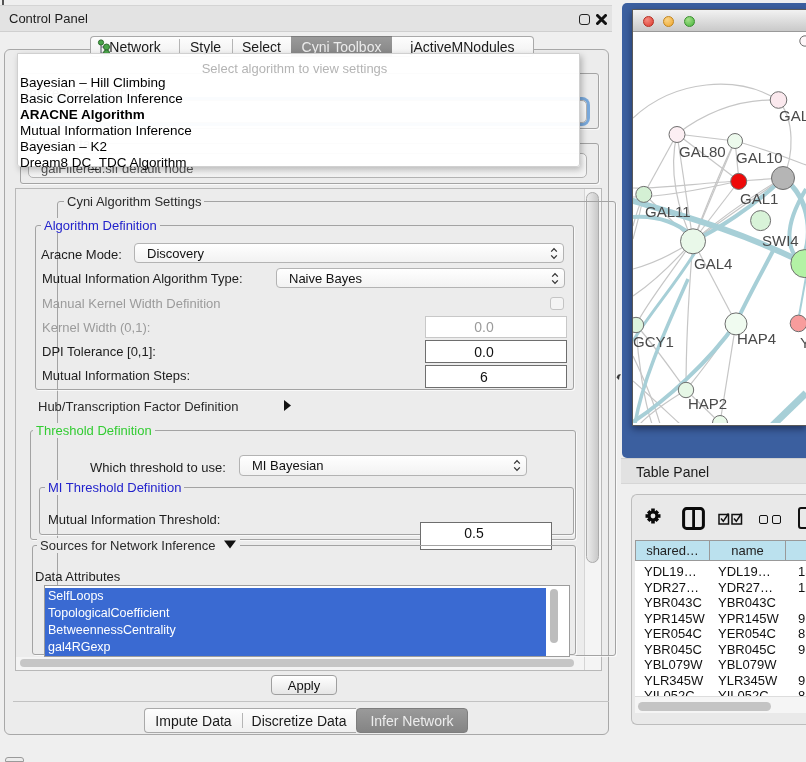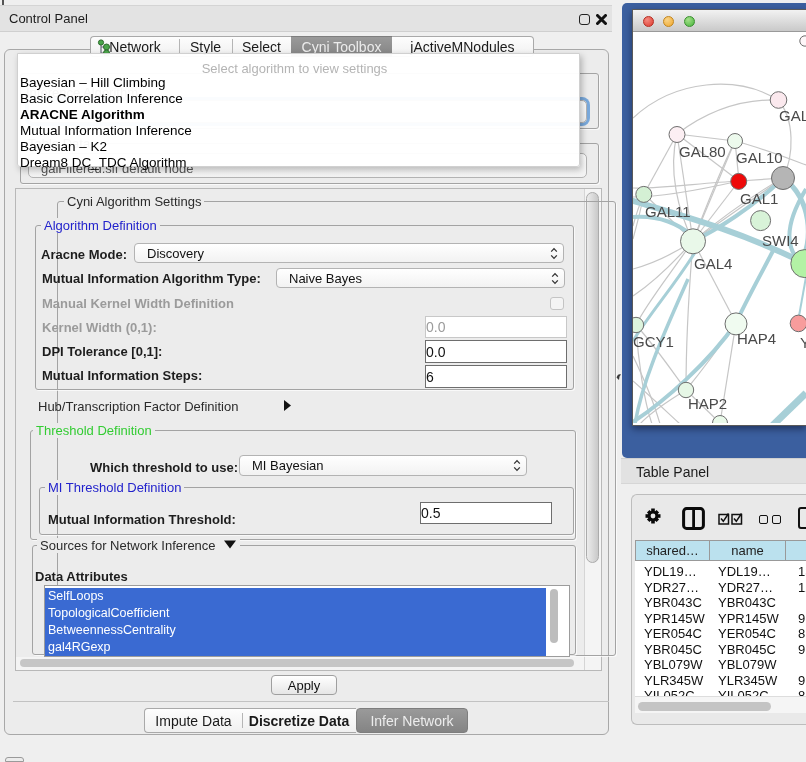--- a/index.html
+++ b/index.html
@@ -22,27 +22,27 @@
 
 
 #content { left:4px; top:49px; width:605px; height:686px; background:#ececec;
   border:1px solid #a8a8a8; border-radius:6px; }
 
 
 .fset { position:absolute; border:1px solid #a3a3a3; border-radius:3px;
   box-shadow:1px 1px 0 rgba(255,255,255,.7); }
 .legend { position:absolute; top:-8px; background:#ececec; padding:0 3px; font-size:13px; color:#2b2b2b; }
 
-.lbl { position:absolute; font-size:13px; font-weight:bold; color:#1d1d1d; }
+.lbl { position:absolute; font-size:13px; font-weight:normal; color:#1d1d1d; }
 .combo { position:absolute; background:linear-gradient(#ffffff,#f2f2f2); border:1px solid #b3b3b3;
   border-radius:4px; font-size:13px; color:#111; }
 .combo .ctext { position:absolute; left:12px; top:2px; }
 .combo svg { position:absolute; right:5px; top:3px; }
 .tfield { position:absolute; background:#fff; border:1px solid #6e6e6e; font-size:14px;
-  color:#111; text-align:left; padding-right:24px; }
+  color:#111; text-align:center; padding-right:24px; }
 .tfield.dis { border:1px solid #c8c8c8; color:#9b9b9b; }
 
 
 #ddov { left:17px; top:53px; width:563px; height:114px; background:rgba(255,255,255,.96);
   border:1px solid #d0d0d0; border-radius:0 0 3px 3px;
   box-shadow:2px 3px 6px rgba(0,0,0,.25); z-index:40; }
 #ddov .hint { position:absolute; left:0; right:8px; top:7px; text-align:center; color:#b4b4b4; font-size:13px; }
 #ddov .it { position:absolute; left:2px; font-size:13.5px; color:#000; white-space:nowrap; }
 
 
@@ -180,21 +180,21 @@
     <span class="ctext">MI Bayesian</span>
     <svg width="8" height="13" viewBox="0 0 8 13">
         <path d="M1.2 4.6 L4 1.6 L6.8 4.6" fill="none" stroke="#333" stroke-width="1.3"></path>
         <path d="M1.2 8.4 L4 11.4 L6.8 8.4" fill="none" stroke="#333" stroke-width="1.3"></path>
       </svg>
   </div>
   <div class="fset" style="left:39px;top:487px;width:535px;height:48px;">
     <span class="legend" style="left:5px;color:#2222cc;">MI Threshold Definition</span>
   </div>
   <div class="lbl" style="left:48px;top:512px;">Mutual Information Threshold:</div>
-  <div class="tfield" style="left:420px;top:502px;width:132px;height:22px;line-height:21px;">0.5</div>
+  <div class="tfield" style="left:420px;top:522px;width:132px;height:28px;line-height:21px;">0.5</div>
 
   <div class="fset" style="left:32px;top:545px;width:544px;height:110px;">
     <span class="legend" style="left:4px;">Sources for Network Inference&nbsp;&nbsp;<svg width="14" height="9" viewBox="0 0 14 9" style="vertical-align:1px;">
           <path d="M1 0.5 L13 0.5 L7 8.5 Z" fill="#111"></path>
         </svg></span>
   </div>
   <div class="lbl" style="left:35px;top:569px;font-size:13px;">Data Attributes</div>
 
   <div class="abs" id="listbox"></div>
   <div class="li" style="top:588px;">SelfLoops</div>
@@ -203,21 +203,21 @@
   <div class="li" style="top:639px;">gal4RGexp</div>
   <div class="abs" style="left:550px;top:589px;width:8px;height:54px;background:#bdbdbd;border-radius:4px;"></div>
 
   <div class="abs" style="left:16px;top:657px;width:568px;height:13px;background:#f4f4f4;"></div>
   <div class="abs" style="left:20px;top:659px;width:554px;height:8px;background:#c6c6c6;border-radius:4px;"></div>
 
   <div class="abs" id="applybtn">Apply</div>
   <div class="abs" style="left:13px;top:701px;width:596px;height:1px;background:#c2c2c2;"></div>
 
   <div class="abs bottab" style="left:144px;width:98px;border-left:1px solid #a9a9a9;border-radius:4px 0 0 4px;">Impute Data</div>
-  <div class="abs bottab" style="left:242px;width:114px;font-weight:bold;">Discretize Data</div>
+  <div class="abs bottab" style="left:242px;width:114px;">Discretize Data</div>
   <div class="abs bottab sel" style="left:356px;width:112px;border-radius:4px;border-right:1px solid #7e7e7e;border-left:1px solid #7e7e7e;">Infer Network</div>
   <div class="abs tabdiv" style="left:242px;top:713px;height:15px;"></div>
 
   <div class="abs" style="left:5px;top:757px;width:19px;height:5px;background:#ececec;border:1px solid #9a9a9a;border-radius:3px 3px 0 0;"></div>
 
   <svg class="abs" style="left:615px;top:372px;" width="8" height="9" viewBox="0 0 8 9">
     <path d="M1.5 5.5 C2.5 2.5 4 1.5 6 2.5 L4.5 4.5 L4 8 Z" fill="#3a3a3a"></path>
   </svg>
 
   <div class="abs" id="netwin">

